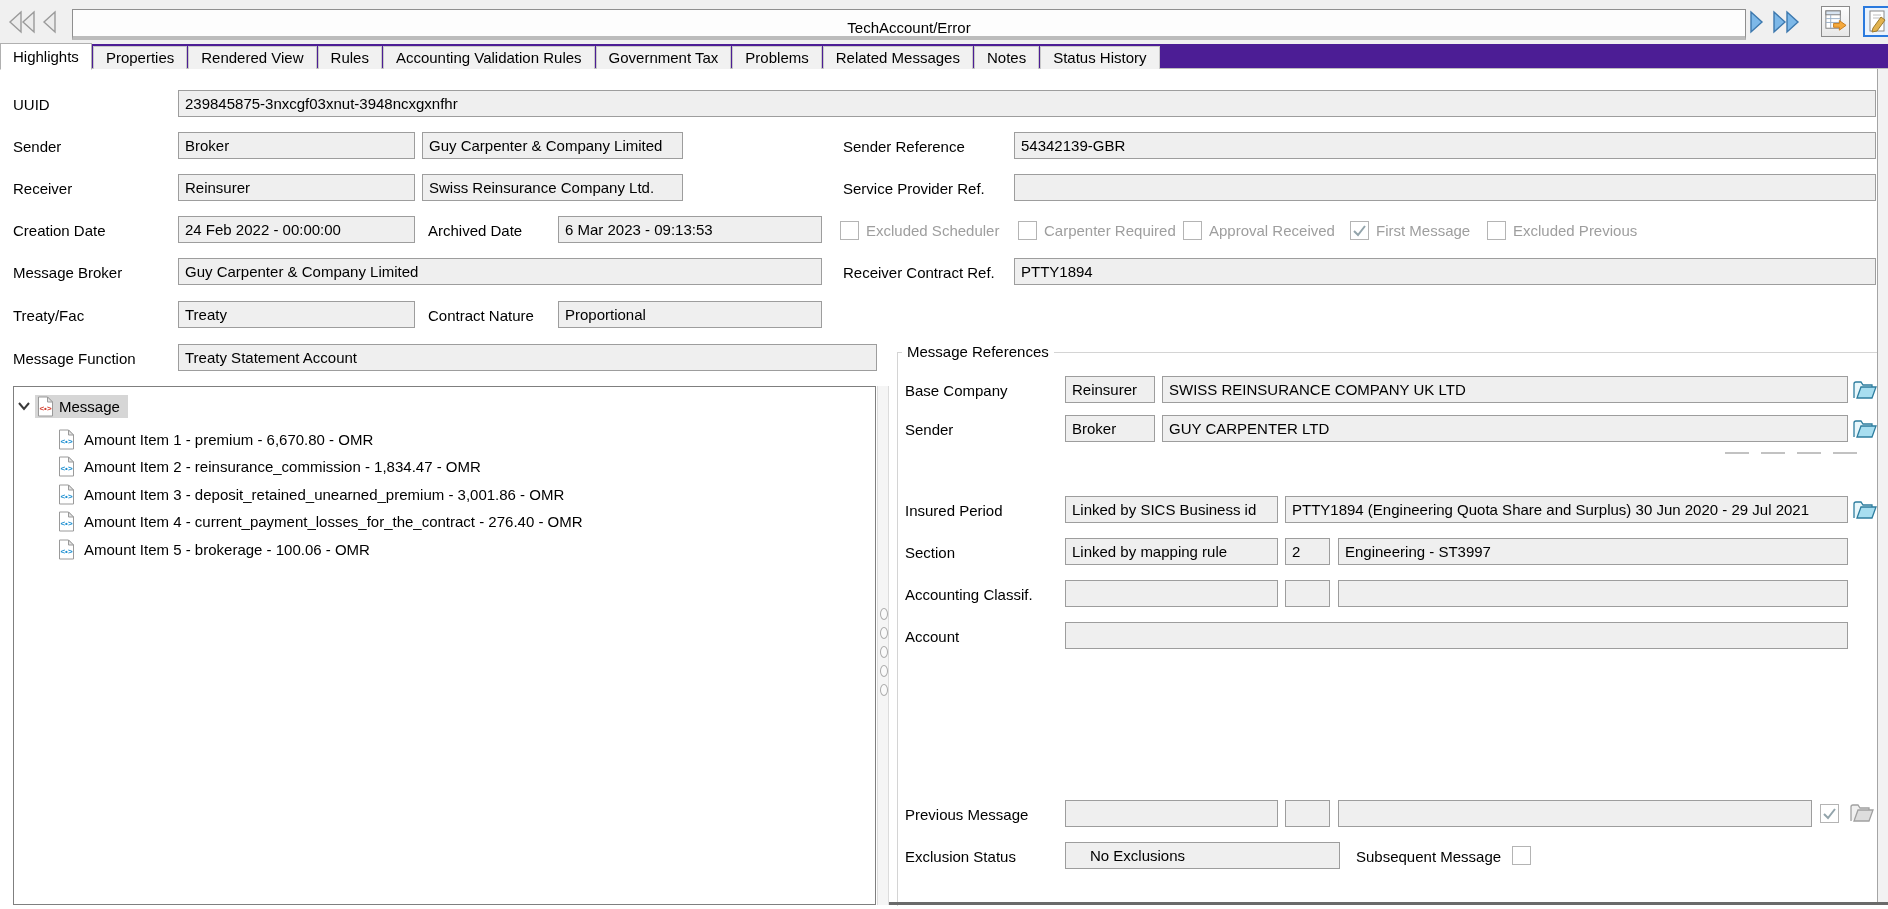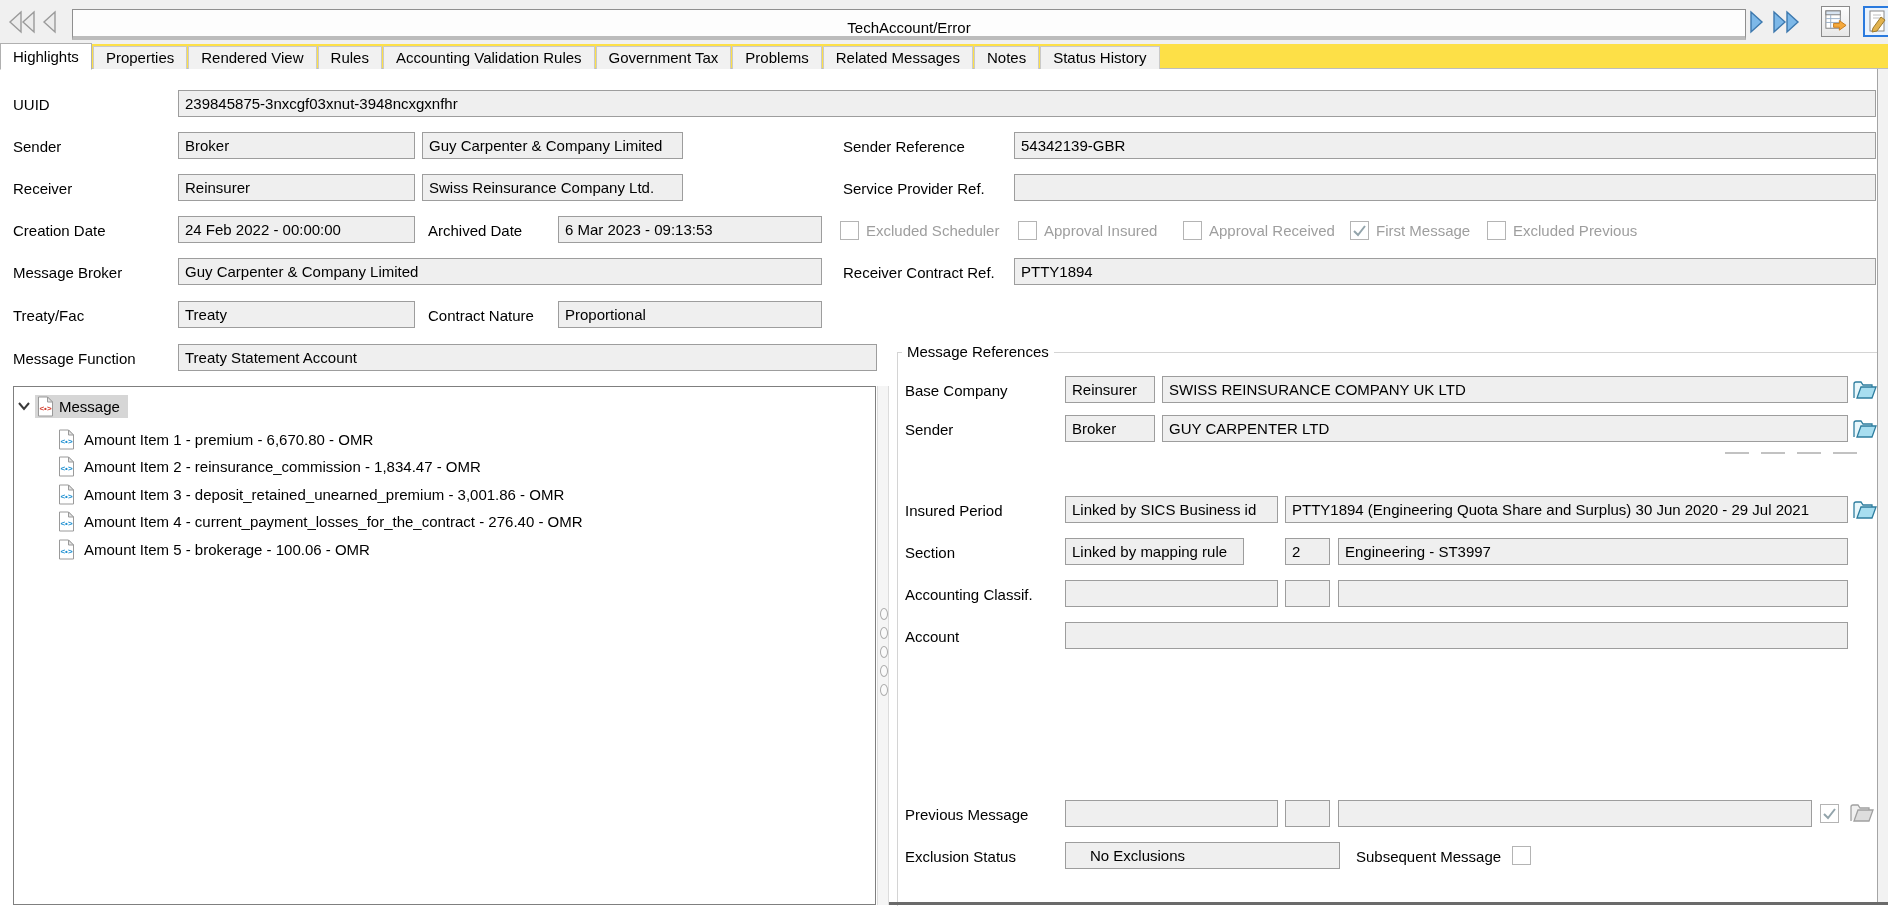--- a/index.html
+++ b/index.html
@@ -10,21 +10,21 @@
   .toolbar{position:absolute;left:0;top:0;width:1888px;height:44px;background:#f0f0f0;}
   .navbtn{position:absolute;top:8px;height:28px;display:flex;align-items:center;justify-content:center;cursor:pointer;}
   .titlebox{position:absolute;left:72px;top:9px;width:1672px;height:26px;background:#fdfdfd;
             border:1px solid #8f8f8f;border-bottom:4px solid #bcbcbc;
             display:flex;align-items:flex-end;justify-content:center;font-size:15px;}
   .toolbtn{position:absolute;top:6px;width:29px;height:31px;display:flex;align-items:center;justify-content:center;
            background:linear-gradient(#fdfdfd,#e7e7e7);border:1px solid #8a8a8a;cursor:pointer;box-sizing:border-box;}
   .toolbtn.selected{border:2px solid #2a7ade;background:#eaf3fd;}
 
   
-  .tabbar{position:absolute;left:0;top:44px;width:1888px;height:25px;background:#fde047;border-bottom:1px solid #bdbdbd;box-sizing:border-box;}
+  .tabbar{position:absolute;left:0;top:44px;width:1888px;height:25px;background:#4c1d95;border-bottom:1px solid #bdbdbd;box-sizing:border-box;}
   .tabs{display:flex;align-items:flex-end;height:25px;}
   .tab{height:22px;line-height:22px;padding:0 12px;background:#f1f1f1;border:1px solid #c9c9c9;border-bottom:none;
        margin-right:1px;white-space:nowrap;cursor:pointer;}
   .tab.active{height:25px;line-height:25px;background:#ffffff;border:1px solid #b0b0b0;border-bottom:1px solid #ffffff;
        margin-bottom:-1px;z-index:2;}
 
   
   .lbl{position:absolute;height:28px;display:flex;align-items:center;white-space:nowrap;}
   .lbl.gray{color:#9e9e9e;}
   .fld{position:absolute;height:27px;background:#efefef;border:1px solid #9d9d9d;box-sizing:border-box;
@@ -167,21 +167,21 @@
   <div class="flag" style="left:840px;">
     <span class="cb">
       
     </span>
     <span class="lbl gray" style="position:static;">Excluded Scheduler</span>
   </div>
   <div class="flag" style="left:1018px;">
     <span class="cb">
       
     </span>
-    <span class="lbl gray" style="position:static;">Approval Insured</span>
+    <span class="lbl gray" style="position:static;">Carpenter Required</span>
   </div>
   <div class="flag" style="left:1183px;">
     <span class="cb">
       
     </span>
     <span class="lbl gray" style="position:static;">Approval Received</span>
   </div>
   <div class="flag" style="left:1350px;">
     <span class="cb checked">
       <svg width="17" height="17" viewBox="0 0 17 17">
@@ -343,21 +343,21 @@
     <span>PTTY1894 (Engineering Quota Share and Surplus) 30 Jun 2020  -  29 Jul 2021</span>
   </div>
   <div class="foldbtn" style="left:1851px;top:497px;">
     <svg width="25" height="24" viewBox="0 0 25 24">
       <path d="M2 20 L2 6 Q2 4 4 4 L9 4 L11 7 L20 7 L20 9" fill="#e8f7fb" stroke="#2e7d9e" stroke-width="1.3"></path>
       <polygon points="5,20 9,9 24,9 20,20" fill="#a8def0" stroke="#2e7d9e" stroke-width="1.3"></polygon>
     </svg>
   </div>
 
   <div class="lbl" style="left:905px;top:538px;">Section</div>
-  <div class="fld" style="left:1065px;top:538px;width:179px;text-align:center;">
+  <div class="fld" style="left:1065px;top:538px;width:213px;text-align:center;">
     <span>Linked by mapping rule</span>
   </div>
   <div class="fld" style="left:1285px;top:538px;width:45px;">
     <span>2</span>
   </div>
   <div class="fld" style="left:1338px;top:538px;width:510px;">
     <span>Engineering - ST3997</span>
   </div>
 
   <div class="lbl" style="left:905px;top:580px;">Accounting Classif.</div>

